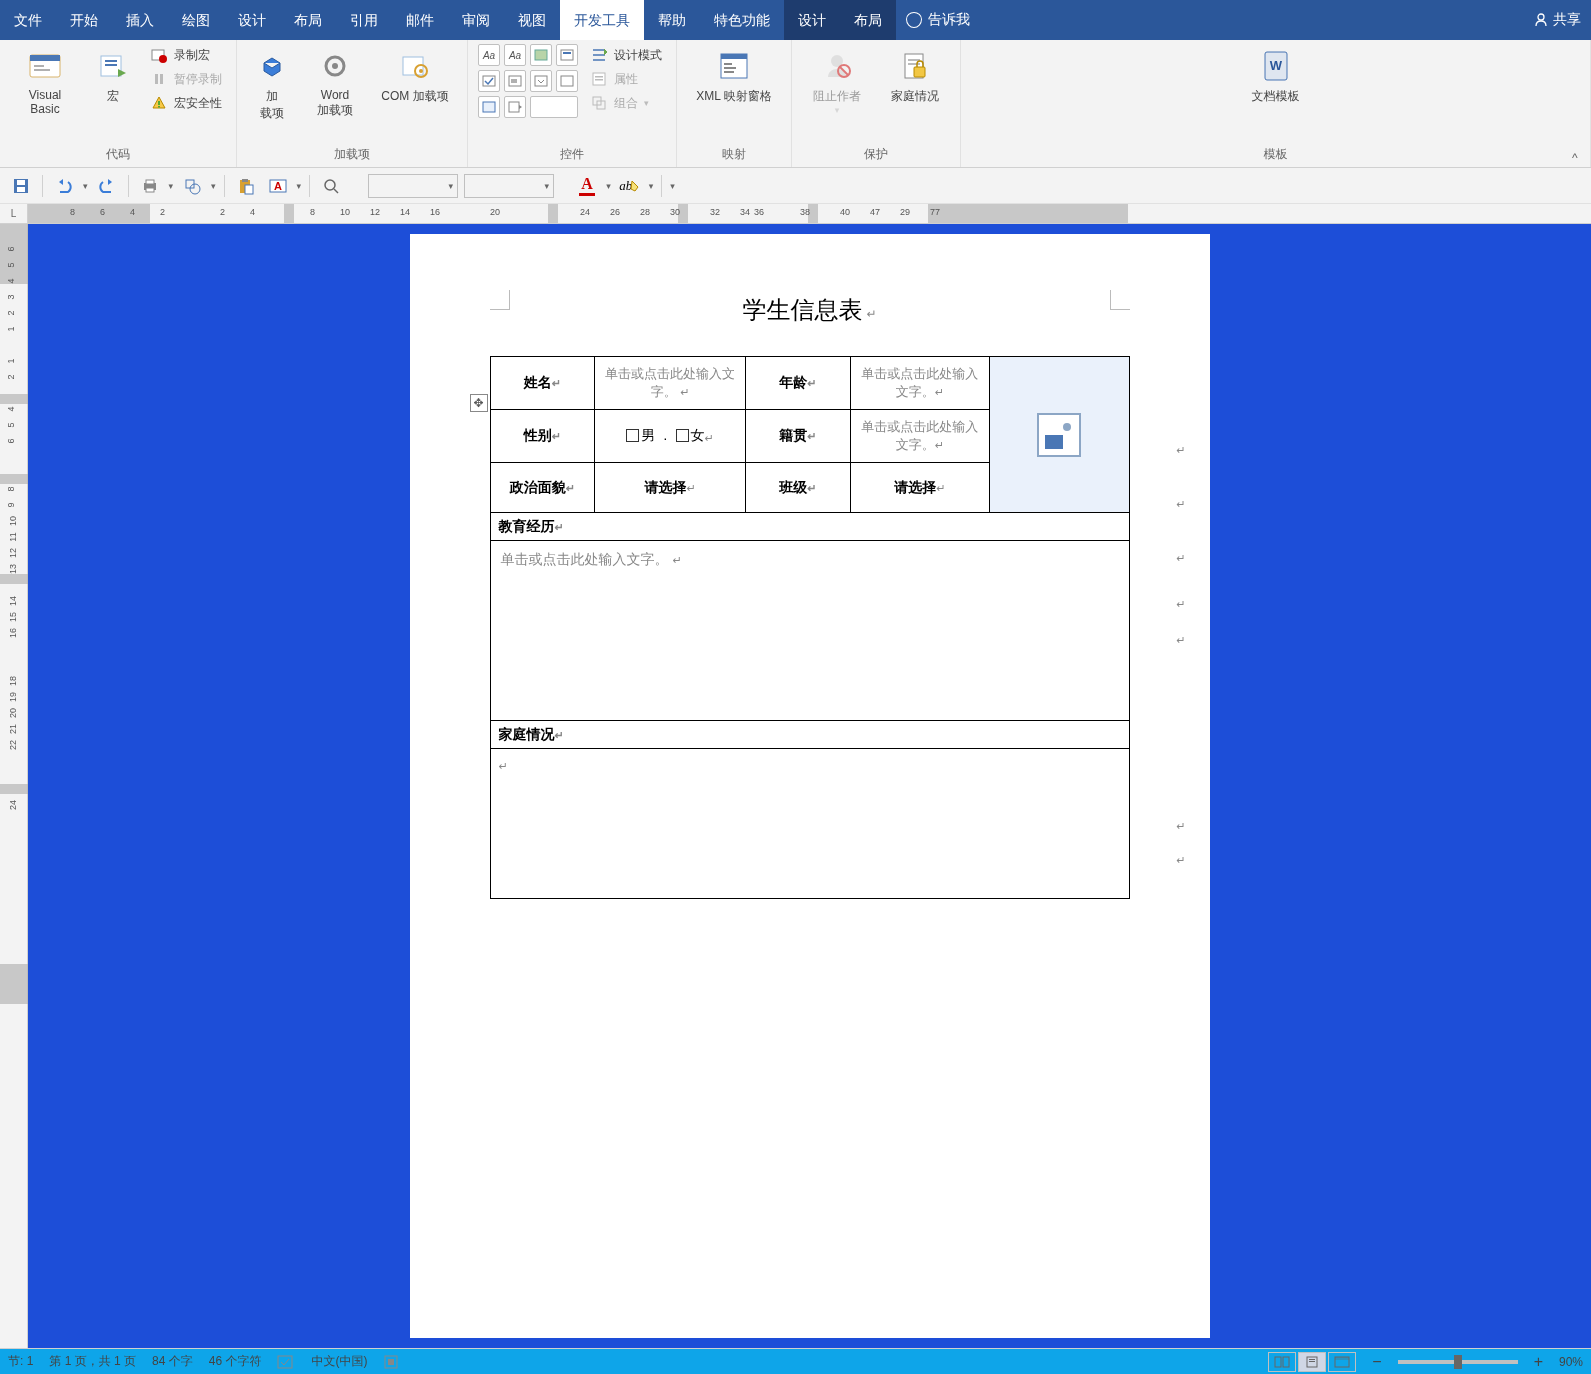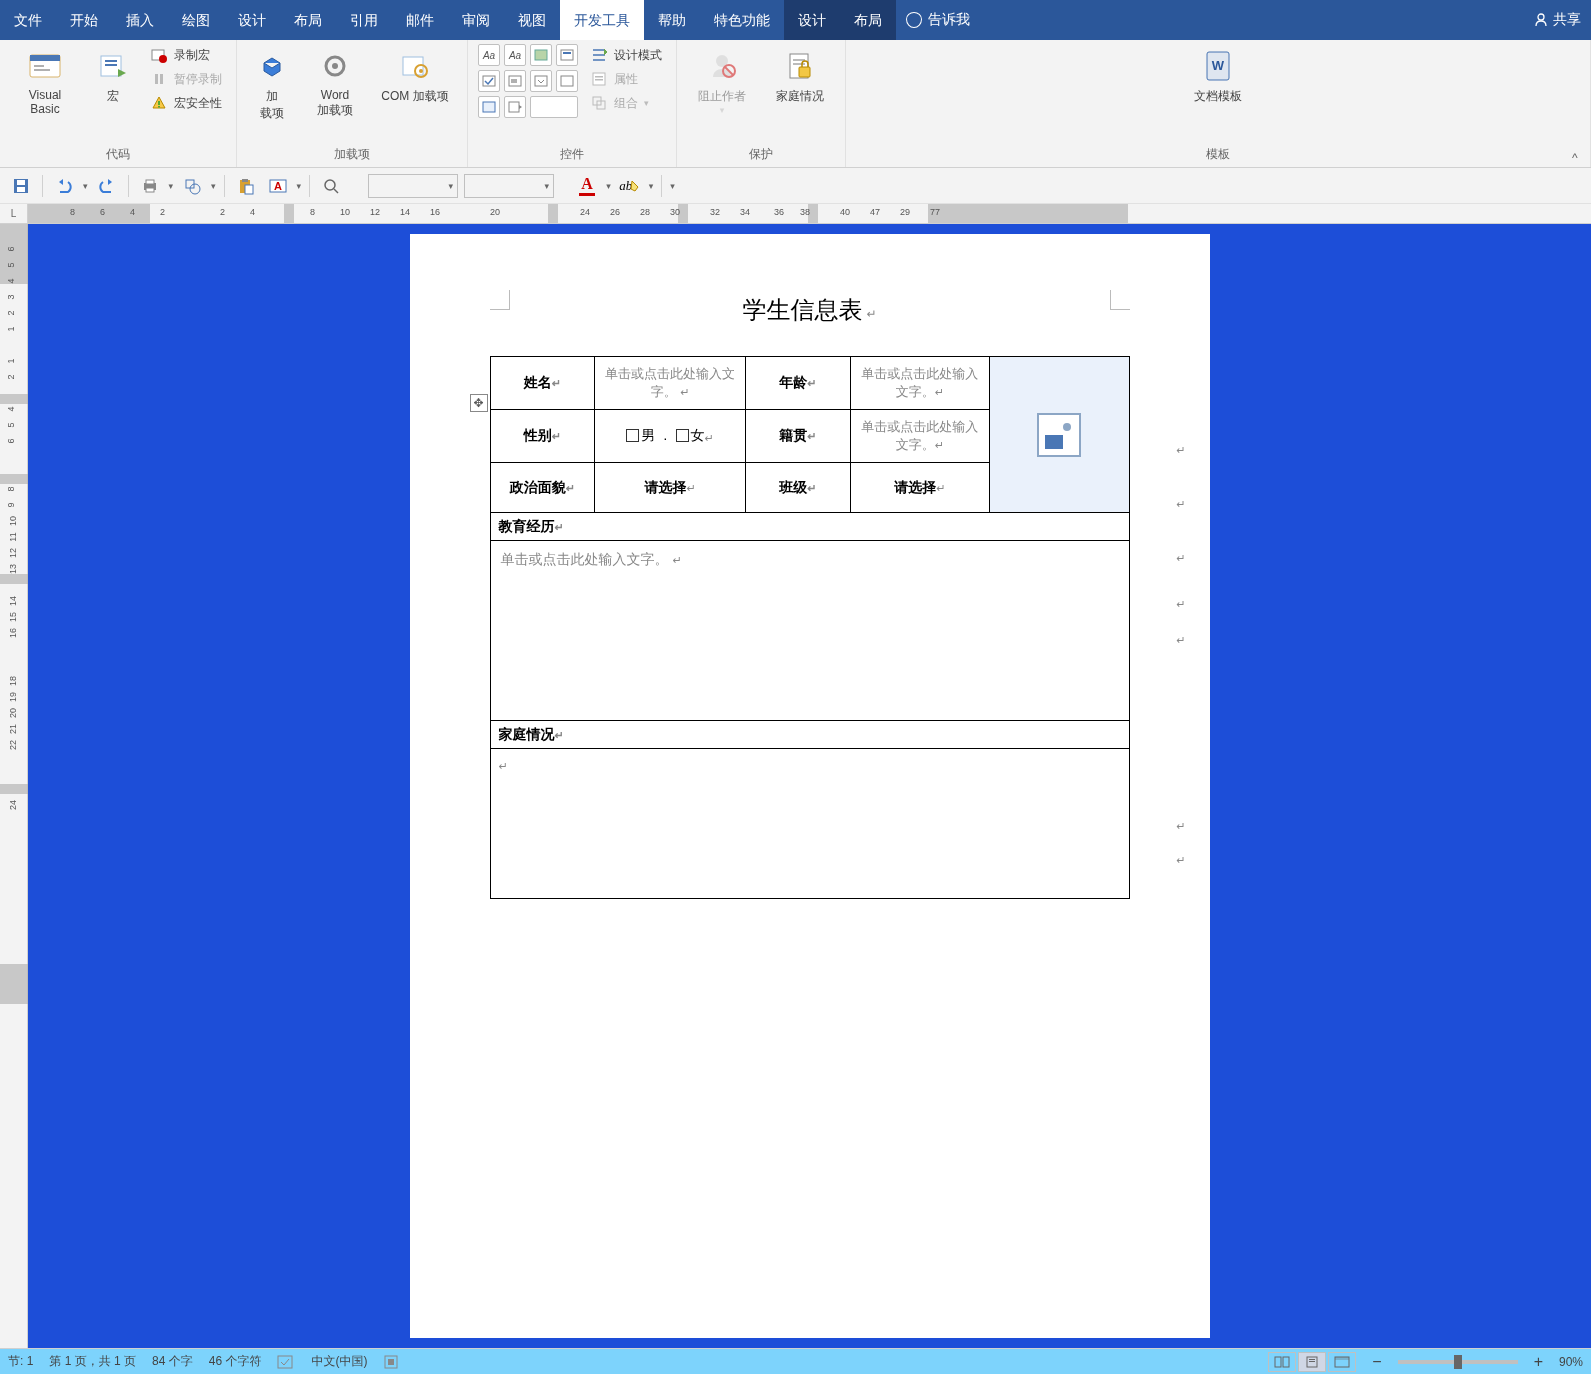--- a/index.html
+++ b/index.html
@@ -71,21 +71,21 @@
 .cr::before { content:"↵"; }
 .pic-cell { background:#eaf1fb; height:140px; width:120px; }
 .pic-icon { width:44px; height:44px; margin:auto; border:2px solid #8ca6c5; background:#fff; position:relative; }
 .pic-icon::before { content:""; position:absolute; bottom:6px; left:6px; width:18px; height:14px; background:#4a77b5; }
 .pic-icon::after { content:""; position:absolute; top:8px; right:8px; width:8px; height:8px; border-radius:50%; background:#8ca6c5; }
 .side-cr { position:absolute; right:24px; font-size:11px; color:#888; }
 .checkbox-opt { display:inline-flex; align-items:center; gap:2px; }
 .checkbox-opt::before { content:""; width:11px; height:11px; border:1px solid #333; display:inline-block; }
 
 
-.statusbar { height:26px; background:#7dd3fc; border-top:1px solid #d0d0d0; display:flex; align-items:center; padding:0 8px; font-size:12px; color:#444; gap:16px; }
+.statusbar { height:26px; background:#0ea5e9; border-top:1px solid #d0d0d0; display:flex; align-items:center; padding:0 8px; font-size:12px; color:#444; gap:16px; }
 .statusbar .spacer { flex:1; }
 .viewbtns { display:flex; gap:2px; }
 .viewbtn { width:28px; height:20px; border:1px solid #c0c0c0; display:flex; align-items:center; justify-content:center; }
 .viewbtn.active { background:#d0d7e5; }
 .zoom-slider { width:120px; height:4px; background:#c0c0c0; position:relative; }
 .zoom-slider .thumb { position:absolute; top:-5px; left:56px; width:8px; height:14px; background:#666; }
 
 svg { display:block; }
 </style>
 </head>
@@ -297,20 +297,37 @@
               </svg>
             </span>
           <span>组合</span>
           <span style="font-size:9px;color:#bbb">▾</span>
         </div>
       </div>
     </div>
     <div class="group-label">控件</div>
   </div>
 
+  <div class="group">
+    <div class="group-body">
+      <div class="bigbtn" style="width:94px">
+        <div class="icon">
+            <svg width="32" height="30">
+              <rect x="3" y="3" width="26" height="24" fill="#fff" stroke="#4a77b5"></rect>
+              <rect x="3" y="3" width="26" height="5" fill="#4a77b5"></rect>
+              <rect x="6" y="12" width="8" height="2" fill="#888"></rect>
+              <rect x="6" y="16" width="12" height="2" fill="#888"></rect>
+              <rect x="6" y="20" width="10" height="2" fill="#888"></rect>
+            </svg>
+          </div>
+        <span>XML 映射窗格</span>
+      </div>
+    </div>
+    <div class="group-label">映射</div>
+  </div>
 
   <div class="group">
     <div class="group-body">
       <div class="bigbtn disabled" style="width:70px;opacity:.5">
         <div class="icon">
             <svg width="30" height="30">
               <circle cx="15" cy="10" r="6" fill="#ccc"></circle>
               <path d="M6 26c0-5 4-8 9-8s9 3 9 8" fill="#ccc"></path>
               <circle cx="22" cy="20" r="6" fill="none" stroke="#c00" stroke-width="2"></circle>
               <path d="M18 16l8 8" stroke="#c00" stroke-width="2"></path>
@@ -452,21 +469,21 @@
     <span class="tick" style="left:342px">12</span>
       <span class="tick" style="left:372px">14</span>
     <span class="tick" style="left:402px">16</span>
       <span class="tick" style="left:462px">20</span>
     <span class="tick" style="left:552px">24</span>
       <span class="tick" style="left:582px">26</span>
     <span class="tick" style="left:612px">28</span>
       <span class="tick" style="left:642px">30</span>
     <span class="tick" style="left:682px">32</span>
       <span class="tick" style="left:712px">34</span>
-    <span class="tick" style="left:746px">36</span>
+    <span class="tick" style="left:726px">36</span>
       <span class="tick" style="left:772px">38</span>
     <span class="tick" style="left:812px">40</span>
       <span class="tick" style="left:842px">47</span>
     <span class="tick" style="left:872px">29</span>
       <span class="tick" style="left:902px">77</span>
   </div>
 </div>
 
 <div class="workspace">
   <div class="vruler">

